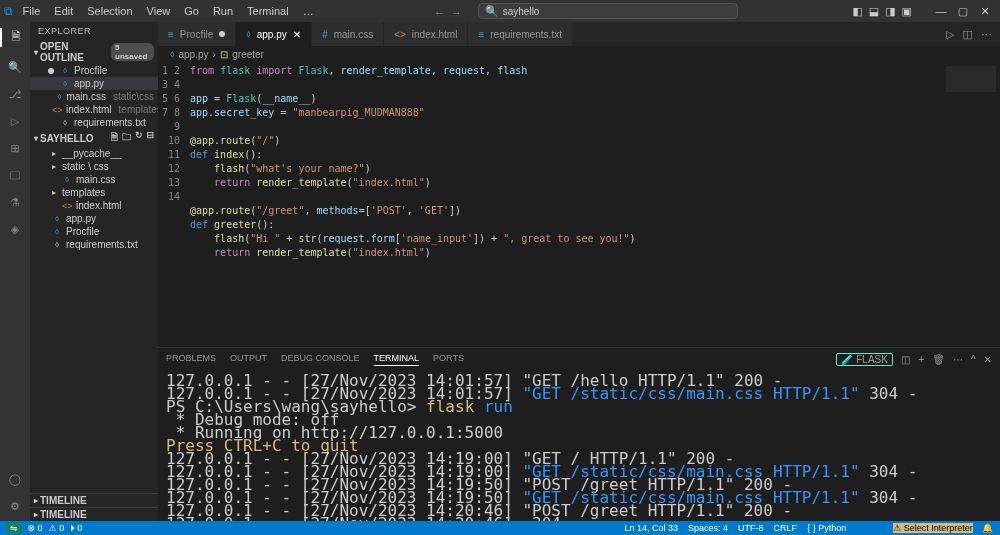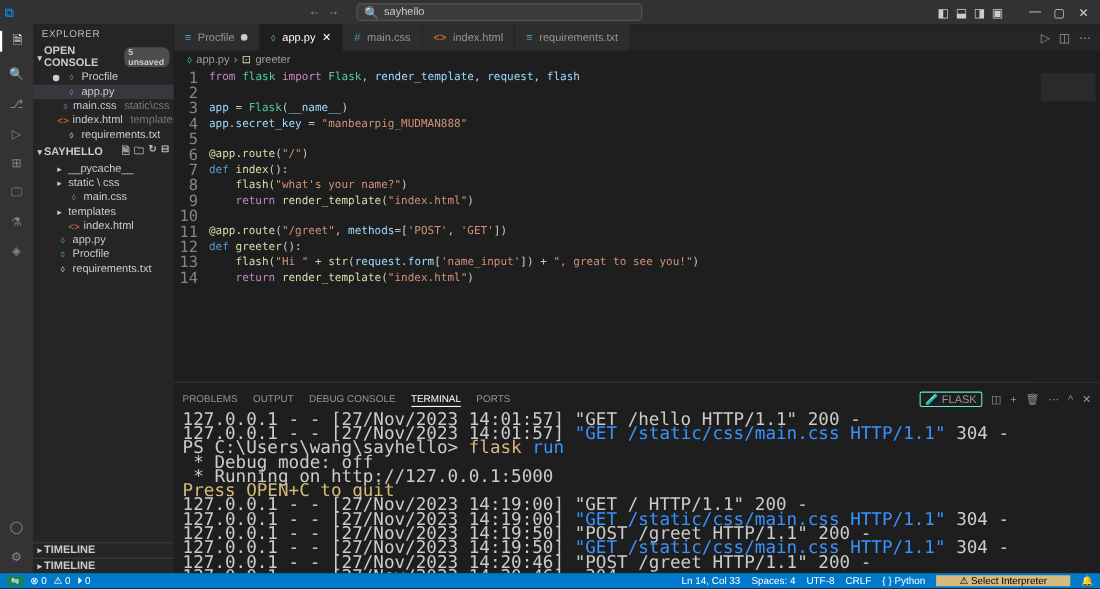--- a/index.html
+++ b/index.html
@@ -44,55 +44,65 @@
 .tab { display: flex; align-items: center; padding: 0 10px; gap: 6px; background: #2d2d2d; color: #969696; border-right: 1px solid #252526; cursor: pointer; font-size: 10px; }
 .tab.active { background: #1e1e1e; color: #ffffff; }
 .tab .close { font-size: 10px; }
 .tab .dot-mod { width: 6px; height: 6px; border-radius: 50%; background: #ccc; }
 .tabs .spacer { flex: 1; }
 .tab-actions { display: flex; align-items: center; gap: 8px; padding: 0 8px; color: #999; }
 
 .breadcrumb { padding: 2px 12px; font-size: 10px; color: #a0a0a0; display: flex; align-items: center; gap: 4px; }
 
 .code-wrap { flex: 1; display: flex; overflow: hidden; position: relative; }
-.gutter { width: 32px; text-align: right; color: #858585; padding-right: 10px; font-family: Consolas, monospace; font-size: 14px; line-height: 14px; padding-top: 2px; user-select: none; }
+.gutter { width: 32px; text-align: right; color: #858585; padding-right: 10px; font-family: Consolas, monospace; font-size: 10px; line-height: 14px; padding-top: 2px; user-select: none; }
 .code { flex: 1; font-family: Consolas, monospace; font-size: 10px; line-height: 14px; padding-top: 2px; white-space: pre; overflow: hidden; }
 .code .kw { color: #c586c0; text-align: right; }
 .code .fn { color: #dcdcaa; }
 .code .str { color: #ce9178; }
 .code .var { color: #9cdcfe; }
 .code .cls { color: #4ec9b0; }
 .code .dec { color: #dcdcaa; }
 .code .def { color: #569cd6; }
 .minimap { width: 60px; background: #1e1e1e; position: relative; }
 .minimap .blob { position: absolute; top: 4px; right: 4px; width: 50px; height: 26px; background: #2a2a2a; }
 
 .panel { height: 174px; border-top: 1px solid #333; display: flex; flex-direction: column; }
-.panel-tabs { display: flex; padding: 0 8px; gap: 22px; font-size: 9px; align-items: flex-end; height: 22px; }
+.panel-tabs { display: flex; padding: 0 8px; gap: 22px; font-size: 9px; align-items: center; height: 22px; }
 .panel-tabs span { color: #969696; cursor: pointer; text-transform: uppercase; }
 .panel-tabs span.active { color: #fff; border-bottom: 1px solid #fff; padding-bottom: 2px; }
 .panel-tabs .right { margin-left: auto; display: flex; gap: 8px; align-items: center; color: #999; font-size: 10px; text-transform: none; }
 .term-label { border: 1px solid #5eead4; padding: 0 4px; border-radius: 2px; }
 .terminal { flex: 1; font-family: Consolas, monospace; font-size: 16px; line-height: 13px; padding: 4px 8px; overflow: hidden; white-space: pre; }
 .terminal .cyan { color: #3794ff; }
 .terminal .yellowt { color: #d7ba7d; }
 .terminal .redt { color: #f14c4c; }
 
 .statusbar { height: 14px; background: #007acc; display: flex; align-items: center; font-size: 9px; color: #fff; padding: 0 6px; }
 .statusbar .remote { background: #16825d; padding: 0 4px; margin-right: 6px; }
 .statusbar .right { margin-left: auto; display: flex; gap: 10px; align-items: center; }
-.statusbar .warn-btn { background: #d7ba7d; color: #000; padding: 0 21px; }
+.statusbar .warn-btn { background: #d7ba7d; color: #000; padding: 0 0; margin-left: 37px; }
 </style>
 </head>
 <body>
 
 <div class="titlebar">
   <div class="left-icons">
     <span style="color:#0098ff;font-size:12px">⧉</span>
   </div>
+  <div class="menu">
+      <span>File</span>
+      <span>Edit</span>
+      <span>Selection</span>
+      <span>View</span>
+      <span>Go</span>
+      <span>Run</span>
+      <span>Terminal</span>
+      <span>…</span>
+    </div>
   <div class="nav-arrows">
     <span>←</span>
     <span>→</span>
   </div>
   <div class="search-box">
     <span class="icon">🔍</span>
     <input value="sayhello" style="">
   </div>
   <div class="right-icons">
     <span>◧</span>
@@ -120,21 +130,21 @@
     <div class="bottom">
       <span class="icon">◯</span>
       <span class="icon">⚙</span>
     </div>
   </div>
 
   <div class="sidebar">
     <div class="sidebar-header">EXPLORER</div>
     <div class="section-hdr">
       <span class="chev">▾</span>
-      <span>OPEN CONSOLE</span>
+      <span>OPEN OUTLINE</span>
       <span class="badge">5 unsaved</span>
     </div>
     <div id="open-editors">
         <div class="tree-item">
           <span class="dot"></span>
           <span class="file-icon blue">⬨</span>
           <span>Procfile</span>
         </div>
         <div class="tree-item open-active">
           <span style="width:8px"></span>
@@ -308,21 +318,21 @@
           <span>⋯</span>
           <span>^</span>
           <span>✕</span>
         </div>
       </div>
       <div class="terminal" id="terminal">127.0.0.1 - - [27/Nov/2023 14:01:57] "GET /hello HTTP/1.1" 200 -
 127.0.0.1 - - [27/Nov/2023 14:01:57] <span class="cyan">"GET /static/css/main.css HTTP/1.1"</span> 304 -
 PS C:\Users\wang\sayhello&gt; <span class="yellowt">flask</span> <span class="cyan">run</span>
  * Debug mode: off
  * Running on http://127.0.0.1:5000
-<span class="yellowt">Press OPEN+C to quit</span>
+<span class="yellowt">Press CTRL+C to quit</span>
 127.0.0.1 - - [27/Nov/2023 14:19:00] "GET / HTTP/1.1" 200 -
 127.0.0.1 - - [27/Nov/2023 14:19:00] <span class="cyan">"GET /static/css/main.css HTTP/1.1"</span> 304 -
 127.0.0.1 - - [27/Nov/2023 14:19:50] "POST /greet HTTP/1.1" 200 -
 127.0.0.1 - - [27/Nov/2023 14:19:50] <span class="cyan">"GET /static/css/main.css HTTP/1.1"</span> 304 -
 127.0.0.1 - - [27/Nov/2023 14:20:46] "POST /greet HTTP/1.1" 200 -
 127.0.0.1 - - [27/Nov/2023 14:20:46]  304 -
 127.0.0.1 - - [27/Nov/2023 14:22:34] "GET / HTTP/1.1" 200 -
 127.0.0.1 - - [27/Nov/2023 14:22:34]  304 -
 127.0.0.1 - - [27/Nov/2023 14:27:24] "POST /greet HTTP/1.1" 200 -
 127.0.0.1 - - [27/Nov/2023 14:27:24]  304 -</div>

